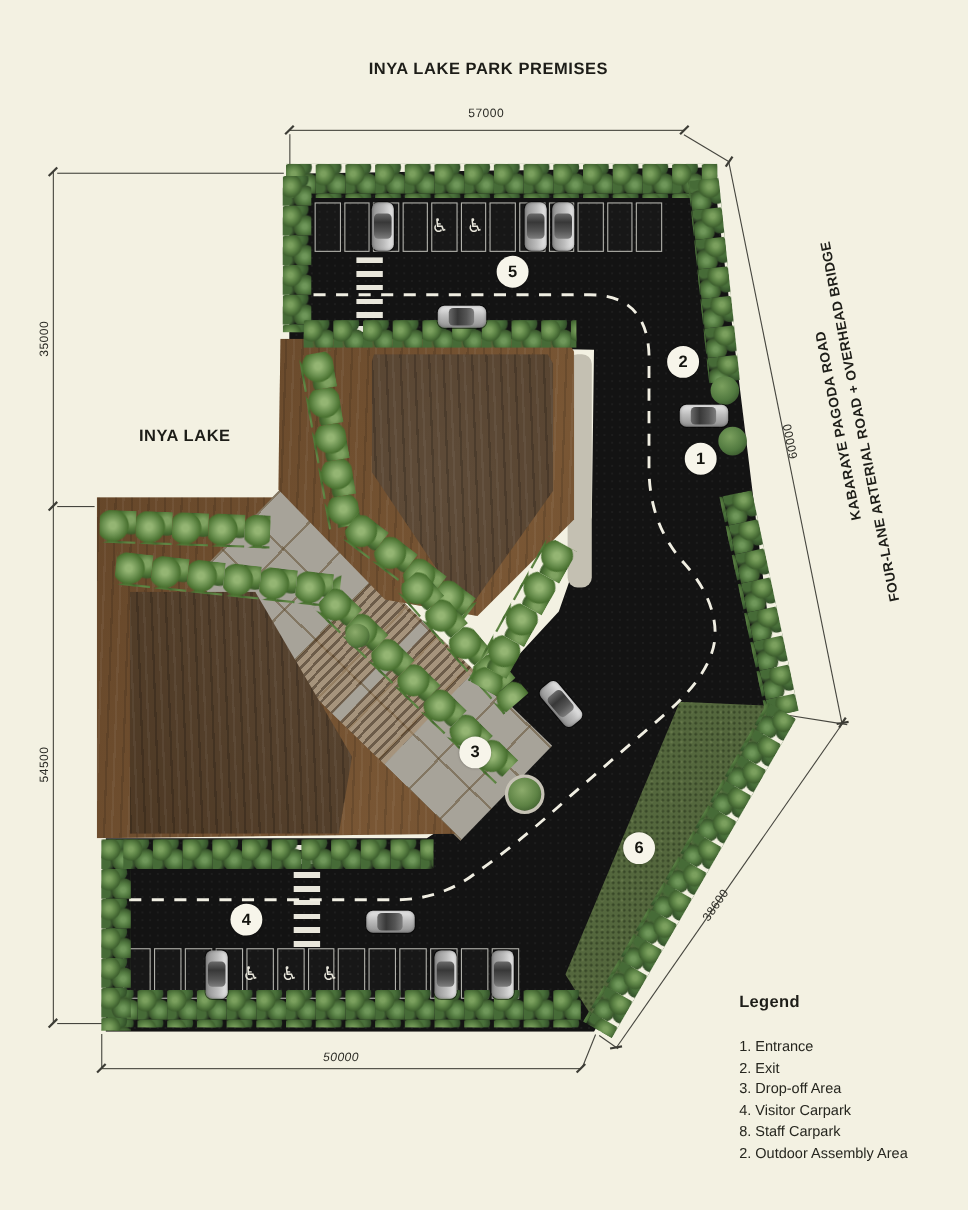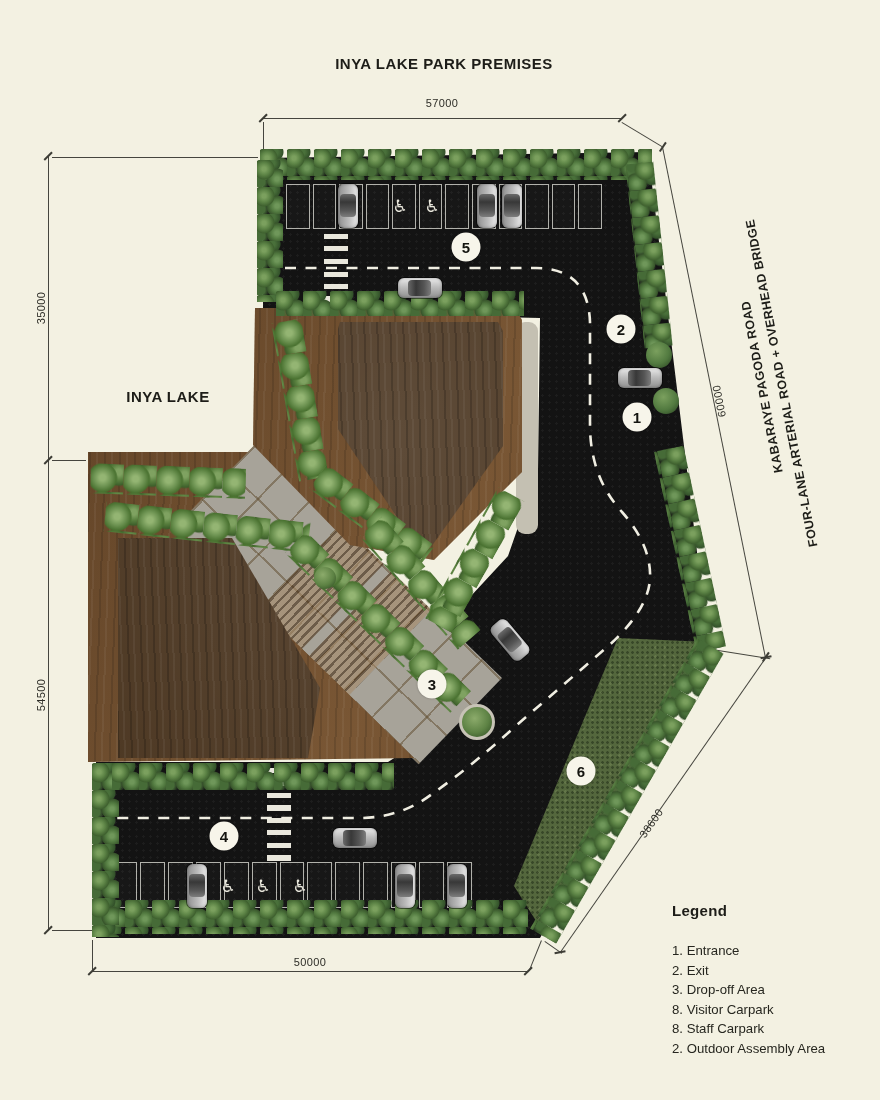--- a/index.html
+++ b/index.html
@@ -131,21 +131,21 @@
     <div class="tick" style="left:766px;top:657px;transform:translate(-50%,-50%) rotate(-10deg);"></div>
     <div class="dim-label" style="left:651px;top:823px;transform:translate(-50%,-50%) rotate(-55deg);">38600</div>
   </div>
 
   <div>
     <div class="dline" style="left:92px;top:971px;width:436px;"></div>
     <div class="dline v" style="left:92px;top:940px;height:31px;"></div>
     <div class="dline" style="left:529px;top:970px;width:32px;transform:rotate(-68deg);"></div>
     <div class="tick" style="left:92px;top:971px;"></div>
     <div class="tick" style="left:528px;top:971px;"></div>
-    <div class="dim-label" style="left:310px;top:968px;transform:translate(-50%,-100%);">50000</div>
+    <div class="dim-label" style="left:310px;top:968px;transform:translate(-50%,-100%);font-style:italic;">50000</div>
   </div>
 
   <div class="asphalt"></div>
   <div class="grass"></div>
 
   <div class="stall-row" style="left:286px;top:184px;width:316px;height:45px;">
     <div class="stall"></div>
       <div class="stall"></div>
       <div class="stall"></div>
       <div class="stall"></div>
@@ -246,18 +246,18 @@
     <div>KABARAYE PAGODA ROAD</div>
     <div>FOUR-LANE ARTERIAL ROAD + OVERHEAD BRIDGE</div>
   </div>
 
 
   <div class="legend">
     <h3>Legend</h3>
     <div>1. Entrance</div>
     <div>2. Exit</div>
     <div>3. Drop-off Area</div>
-    <div>8. Visitor Carpark</div>
+    <div>4. Visitor Carpark</div>
     <div>8. Staff Carpark</div>
     <div>2. Outdoor Assembly Area</div>
   </div>
 
 </div>
 
 </body></html>

